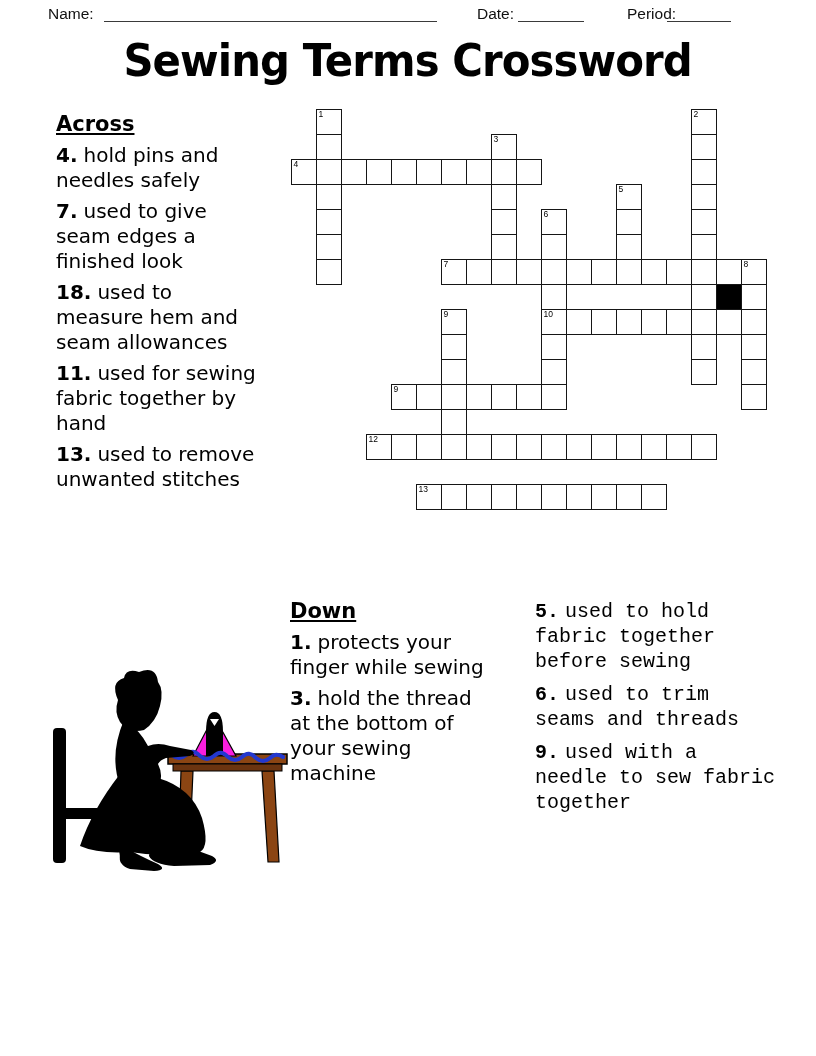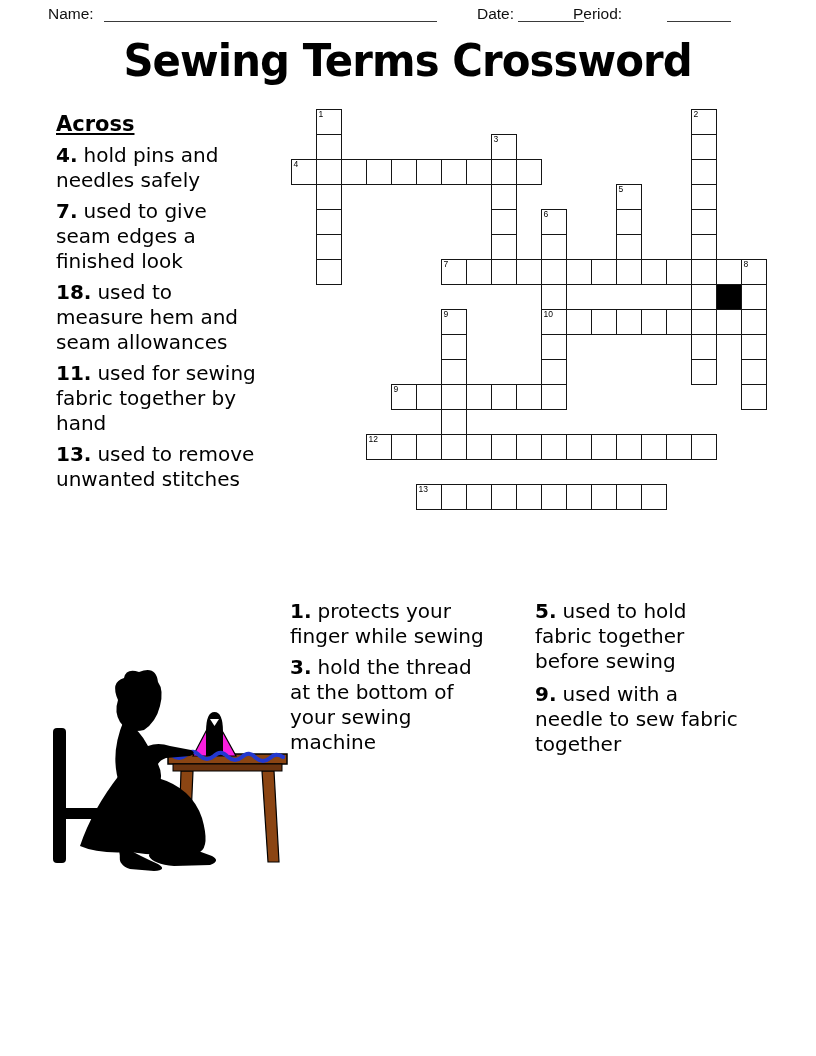--- a/index.html
+++ b/index.html
@@ -18,21 +18,21 @@
 
   
   .panel { position:absolute; font-size:20px; line-height:25px; }
   .panel h2 { font-size:21px; line-height:24px; font-weight:bold;
               text-decoration:underline; margin:0 0 7px 0; }
   .clue { margin:0 0 6px 0; }
   .clue .num { font-weight:bold; margin-right:6px; }
   .clue .ct  { white-space:pre-line; }
   #across-panel { left:56px;  top:112px; width:246px; }
   #down-left    { left:290px; top:599px; width:245px; }
-  #down-right   { left:535px; top:599px; width:252px; }
+  #down-right   { left:535px; top:599px; width:252px;font-family:Liberation Mono, monospace; }
   #down-right .clue { margin-bottom:8px; }
 
   
   #grid { position:absolute; left:291px; top:109px; width:478px; height:403px; }
   .cell { position:absolute; width:26px; height:26px; background:#fff;
           border:1.6px solid #161616; }
   .cell.black { background:#000; }
   .cnum { position:absolute; top:0px; left:1.5px; font-size:8.5px; line-height:9px;
           font-family:"Liberation Sans", sans-serif; color:#000; }
 
@@ -40,21 +40,21 @@
   #art { position:absolute; left:40px; top:660px; width:250px; height:212px; }
 </style>
 </head>
 <body>
 
 <div>
   <span class="hdr-label" style="left:48px">Name:</span>
   <span class="fill-line" style="left:104px; width:333px"></span>
   <span class="hdr-label" style="left:477px">Date:</span>
   <span class="fill-line" style="left:518px; width:66px"></span>
-  <span class="hdr-label" style="left:573px">Period:</span>
+  <span class="hdr-label" style="left:627px">Period:</span>
   <span class="fill-line" style="left:667px; width:64px"></span>
 </div>
 
 <div class="title-wrap">
   <span class="title">Sewing Terms Crossword</span>
 </div>
 
 <div class="panel" id="across-panel">
   <h2>Across</h2>
   <p class="clue"><span class="num">4.</span><span class="ct">hold pins and
@@ -194,32 +194,35 @@
     <div class="cell" style="left: 200px; top: 375px;"></div>
     <div class="cell" style="left: 225px; top: 375px;"></div>
     <div class="cell" style="left: 250px; top: 375px;"></div>
     <div class="cell" style="left: 275px; top: 375px;"></div>
     <div class="cell" style="left: 300px; top: 375px;"></div>
     <div class="cell" style="left: 325px; top: 375px;"></div>
     <div class="cell" style="left: 350px; top: 375px;"></div>
   </div>
 
 <div class="panel" id="down-left">
+  <h2>Down</h2>
   <p class="clue"><span class="num">1.</span><span class="ct">protects your
 finger while sewing</span></p>
   <p class="clue"><span class="num">3.</span><span class="ct">hold the thread
 at the bottom of
 your sewing
 machine</span></p>
 </div>
 
 <div class="panel" id="down-right">
   <p class="clue"><span class="num">5.</span><span class="ct">used to hold
 fabric together
 before sewing</span></p>
+  <p class="clue"><span class="num">6.</span><span class="ct">used to trim
+seams and threads</span></p>
   <p class="clue"><span class="num">9.</span><span class="ct">used with a
 needle to sew fabric
 together</span></p>
 </div>
 
 <svg id="art" viewBox="0 0 250 212" role="img">
 
   <g>
     <rect x="13" y="68" width="13" height="135" rx="4" fill="#000000"></rect>
     <rect x="13" y="148" width="74" height="11" fill="#000000"></rect>

